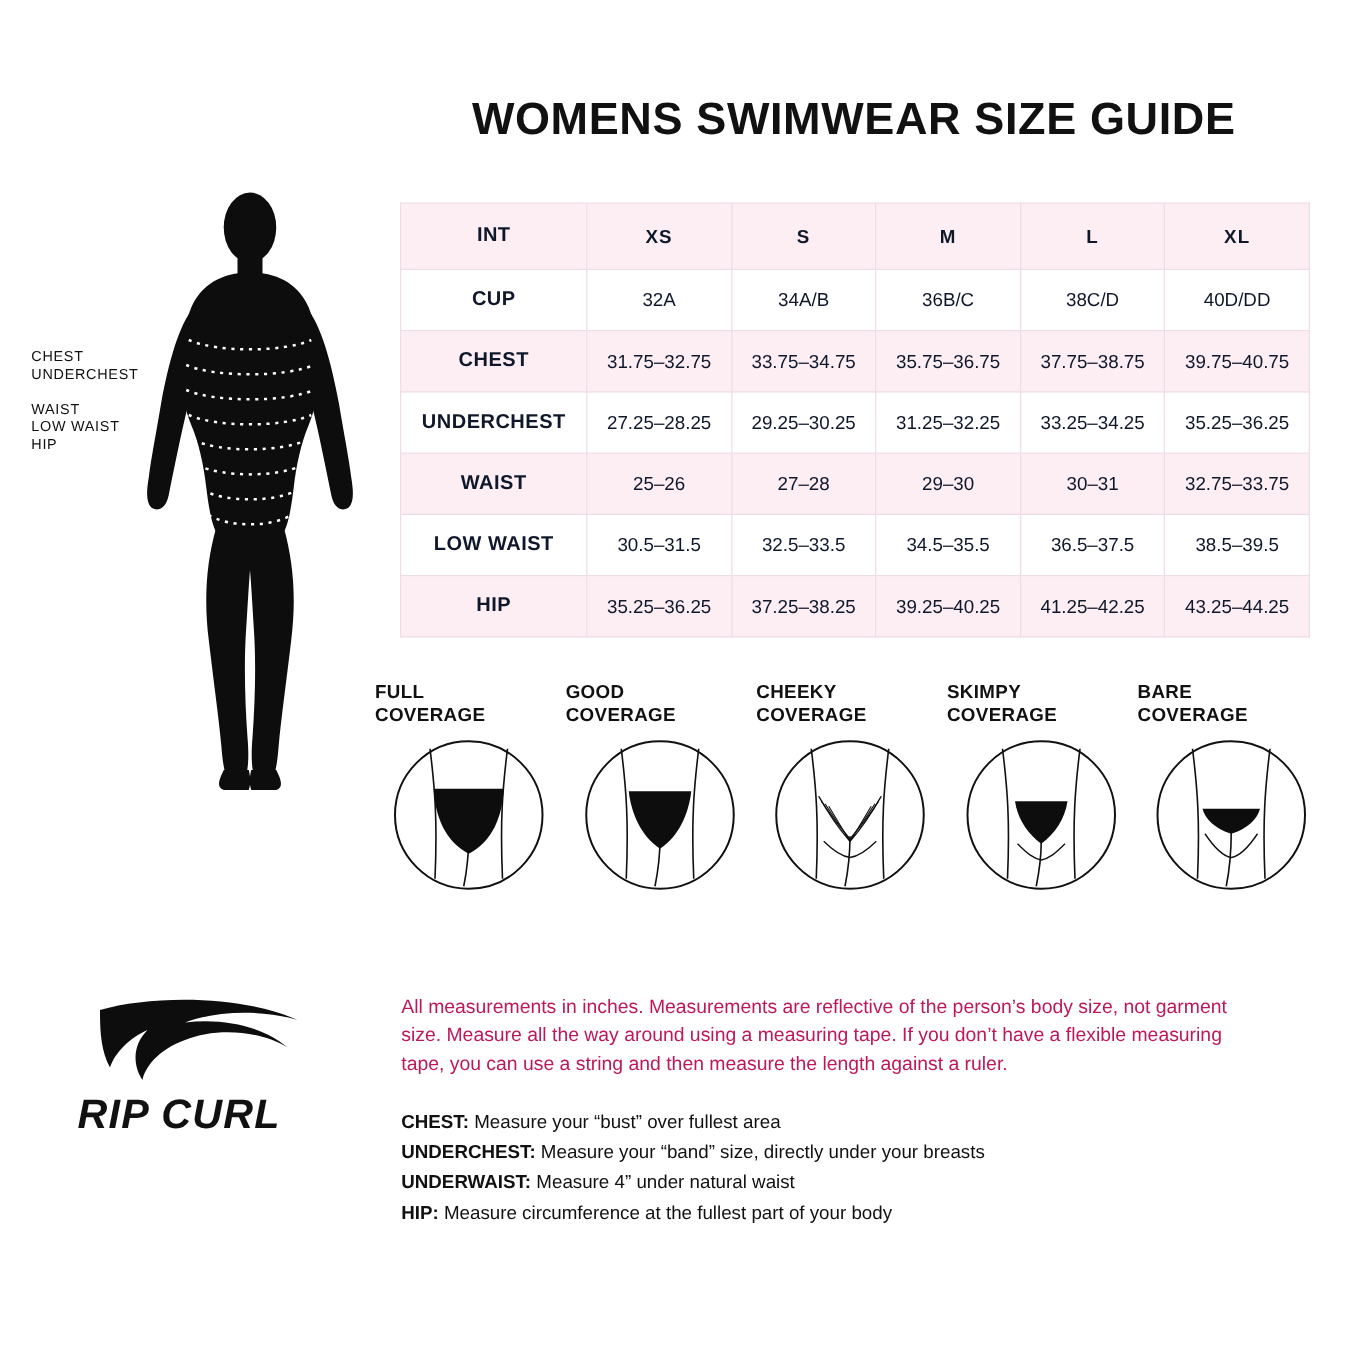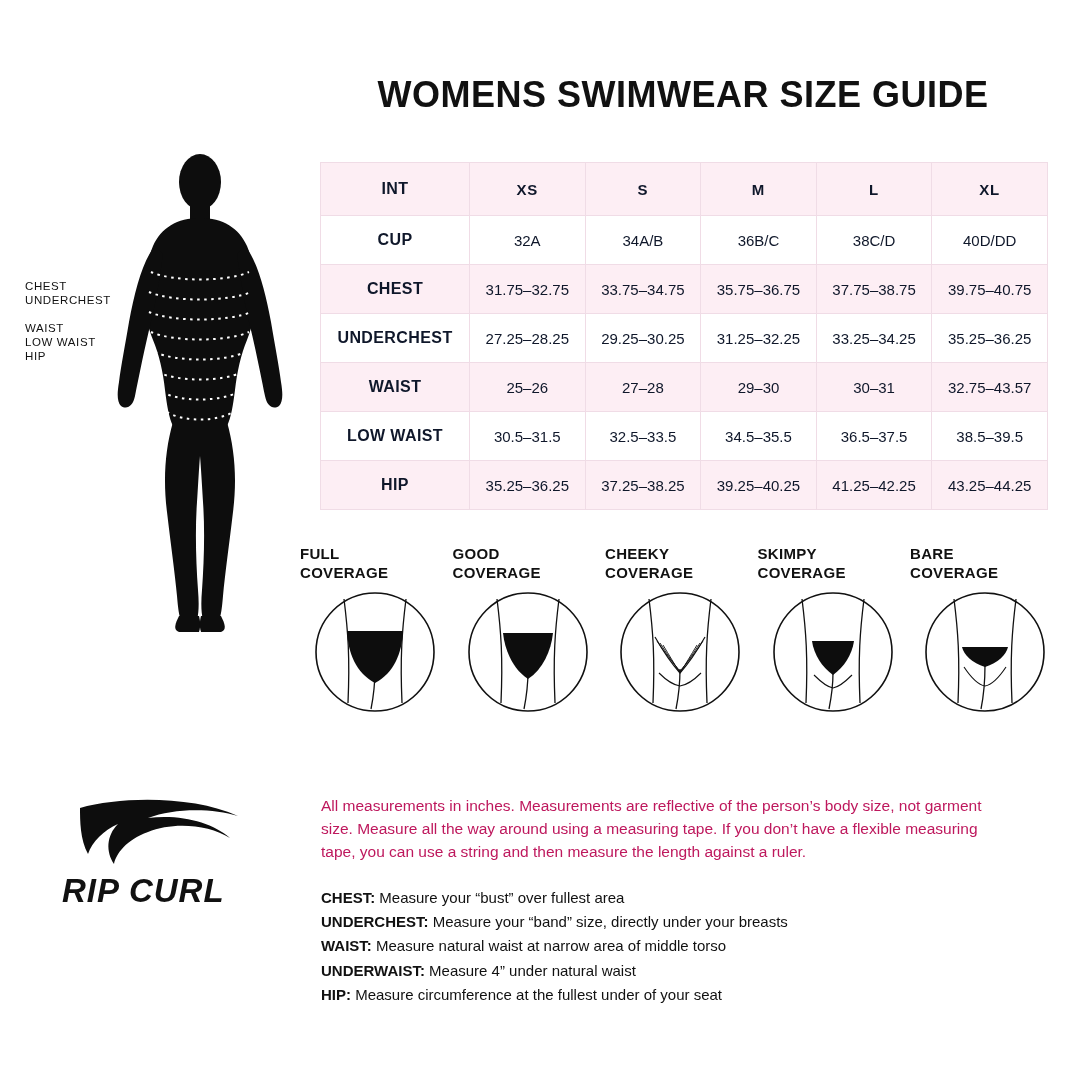--- a/index.html
+++ b/index.html
@@ -254,21 +254,21 @@
       <td>31.25–32.25</td>
       <td>33.25–34.25</td>
       <td>35.25–36.25</td>
     </tr>
     <tr class="shade">
       <th class="rowhead">WAIST</th>
       <td>25–26</td>
       <td>27–28</td>
       <td>29–30</td>
       <td>30–31</td>
-      <td>32.75–43.57</td>
+      <td>32.75–33.75</td>
     </tr>
     <tr class="plain">
       <th class="rowhead">LOW WAIST</th>
       <td>30.5–31.5</td>
       <td>32.5–33.5</td>
       <td>34.5–35.5</td>
       <td>36.5–37.5</td>
       <td>38.5–39.5</td>
     </tr>
     <tr class="shade">
@@ -371,22 +371,19 @@
   <div class="notes-paragraph">All measurements in inches. Measurements are reflective of the person’s body size, not garment size. Measure all the way around using a measuring tape. If you don’t have a flexible measuring tape, you can use a string and then measure the length against a ruler.</div>
 
   <div class="definitions">
     <div>
       <span class="term">CHEST:</span><span> Measure your “bust” over fullest area</span>
     </div>
     <div>
       <span class="term">UNDERCHEST:</span><span> Measure your “band” size, directly under your breasts</span>
     </div>
     <div>
-      <span class="term">WAIST:</span><span> Measure natural waist at narrow area of middle torso</span>
-    </div>
-    <div>
       <span class="term">UNDERWAIST:</span><span> Measure 4” under natural waist</span>
     </div>
     <div>
-      <span class="term">HIP:</span><span> Measure circumference at the fullest under of your seat</span>
+      <span class="term">HIP:</span><span> Measure circumference at the fullest part of your body</span>
     </div>
   </div>
 </div>
 
 </body></html>

